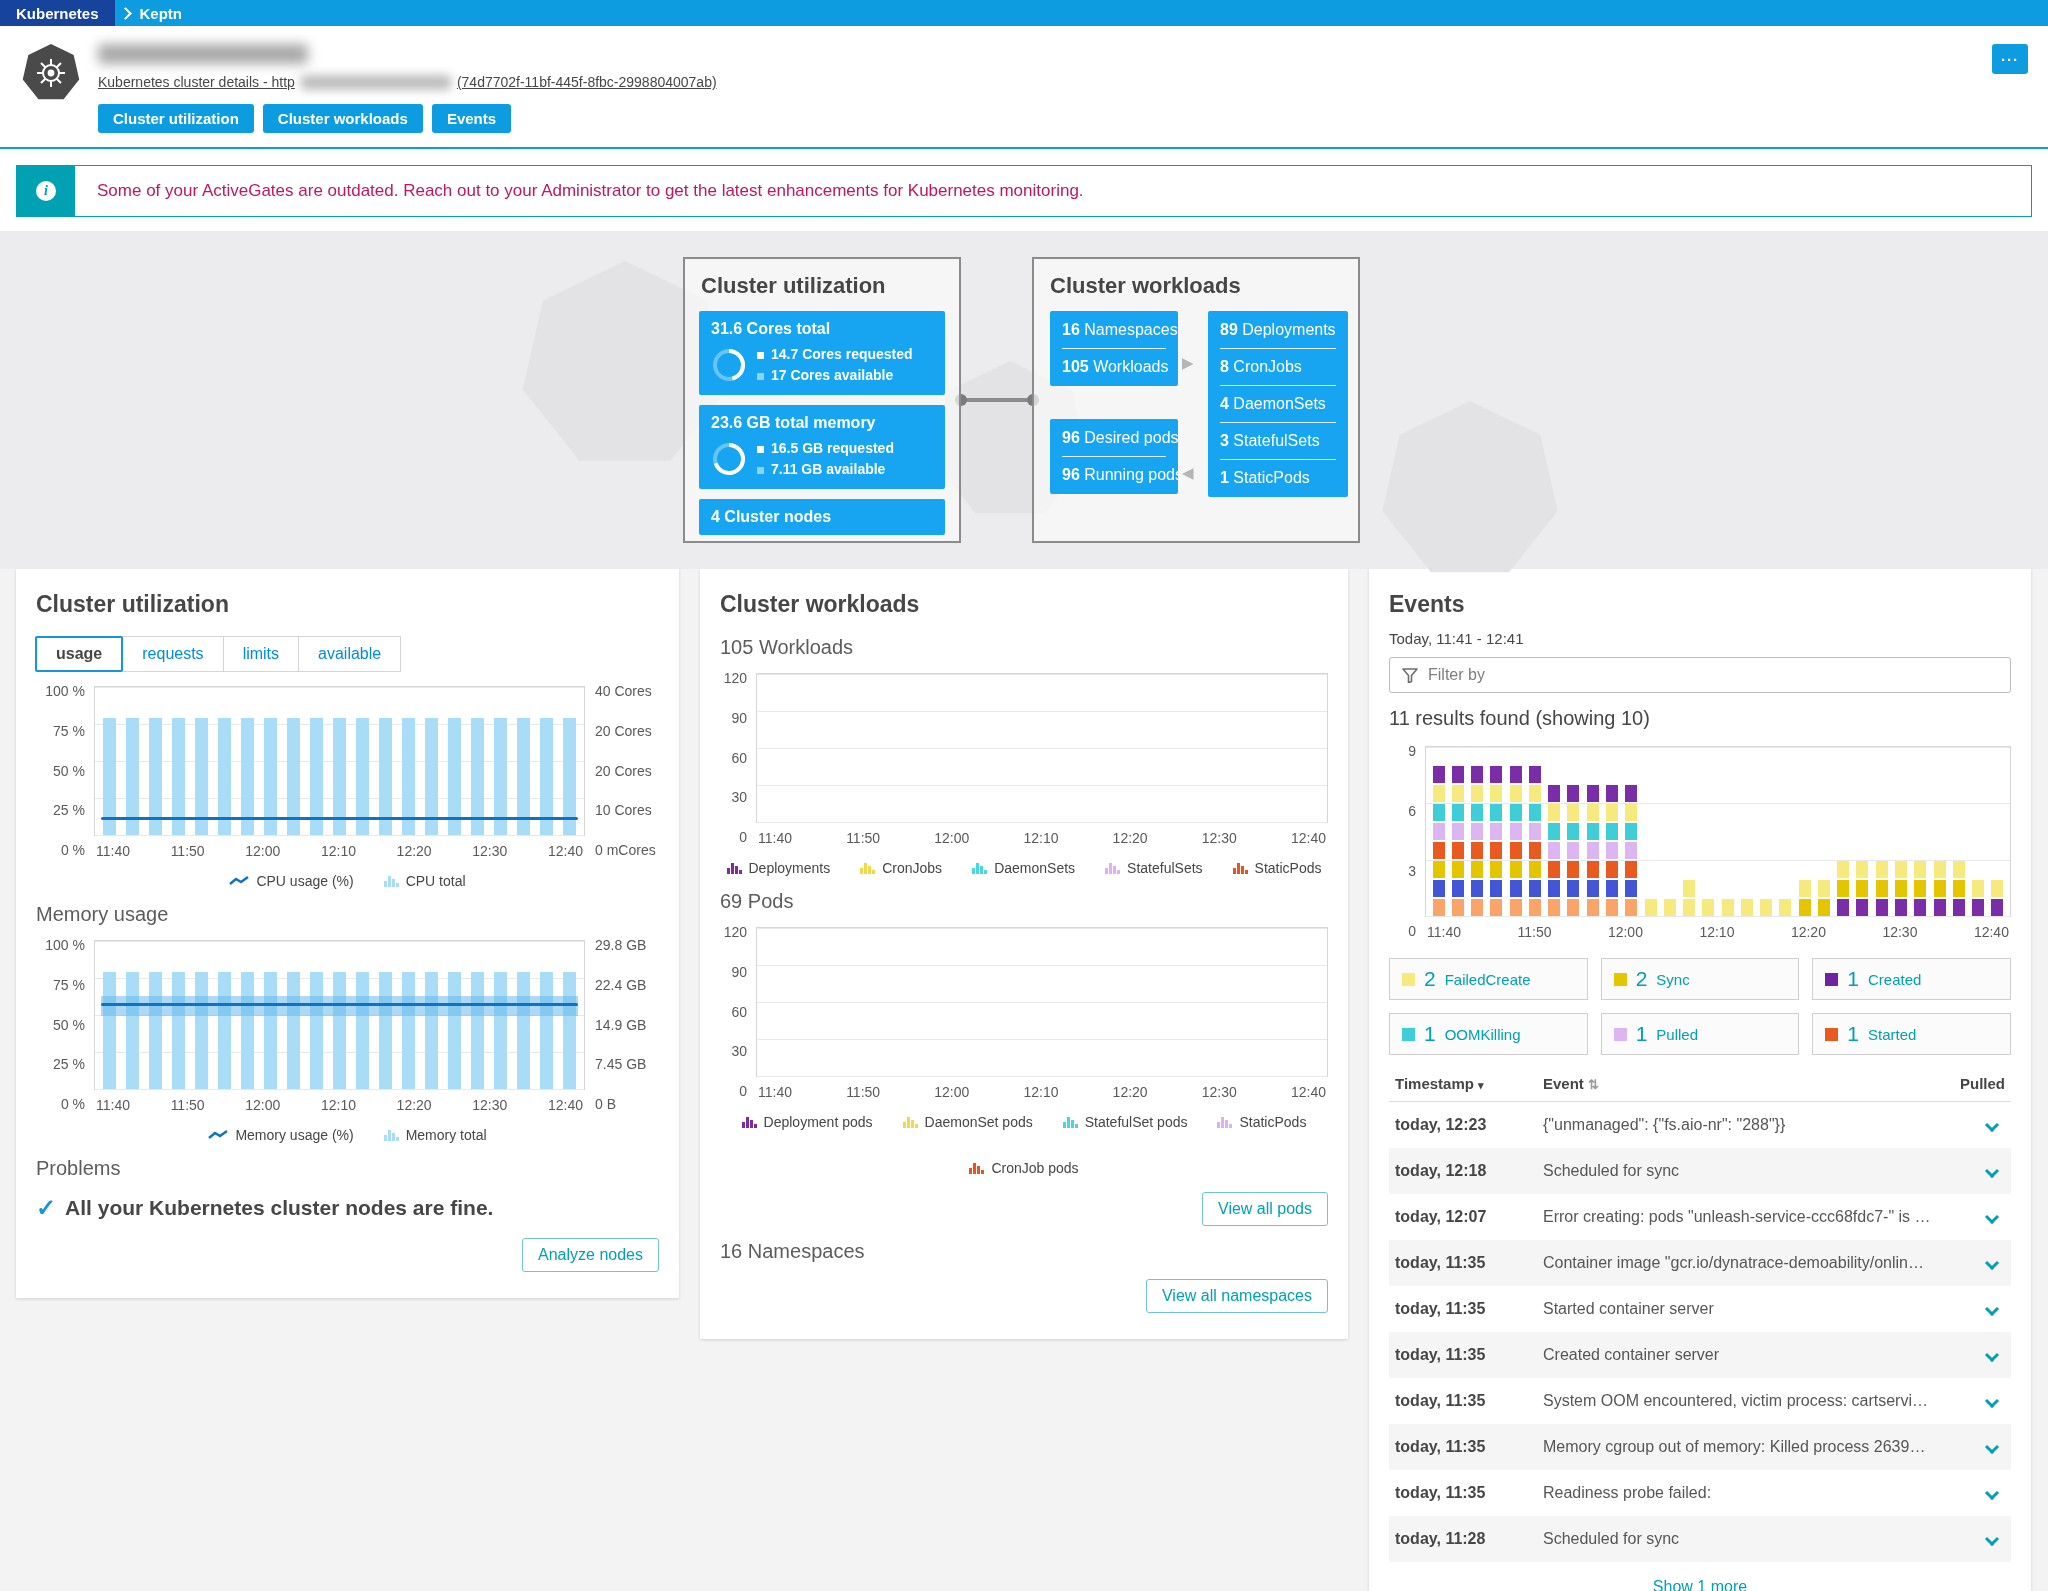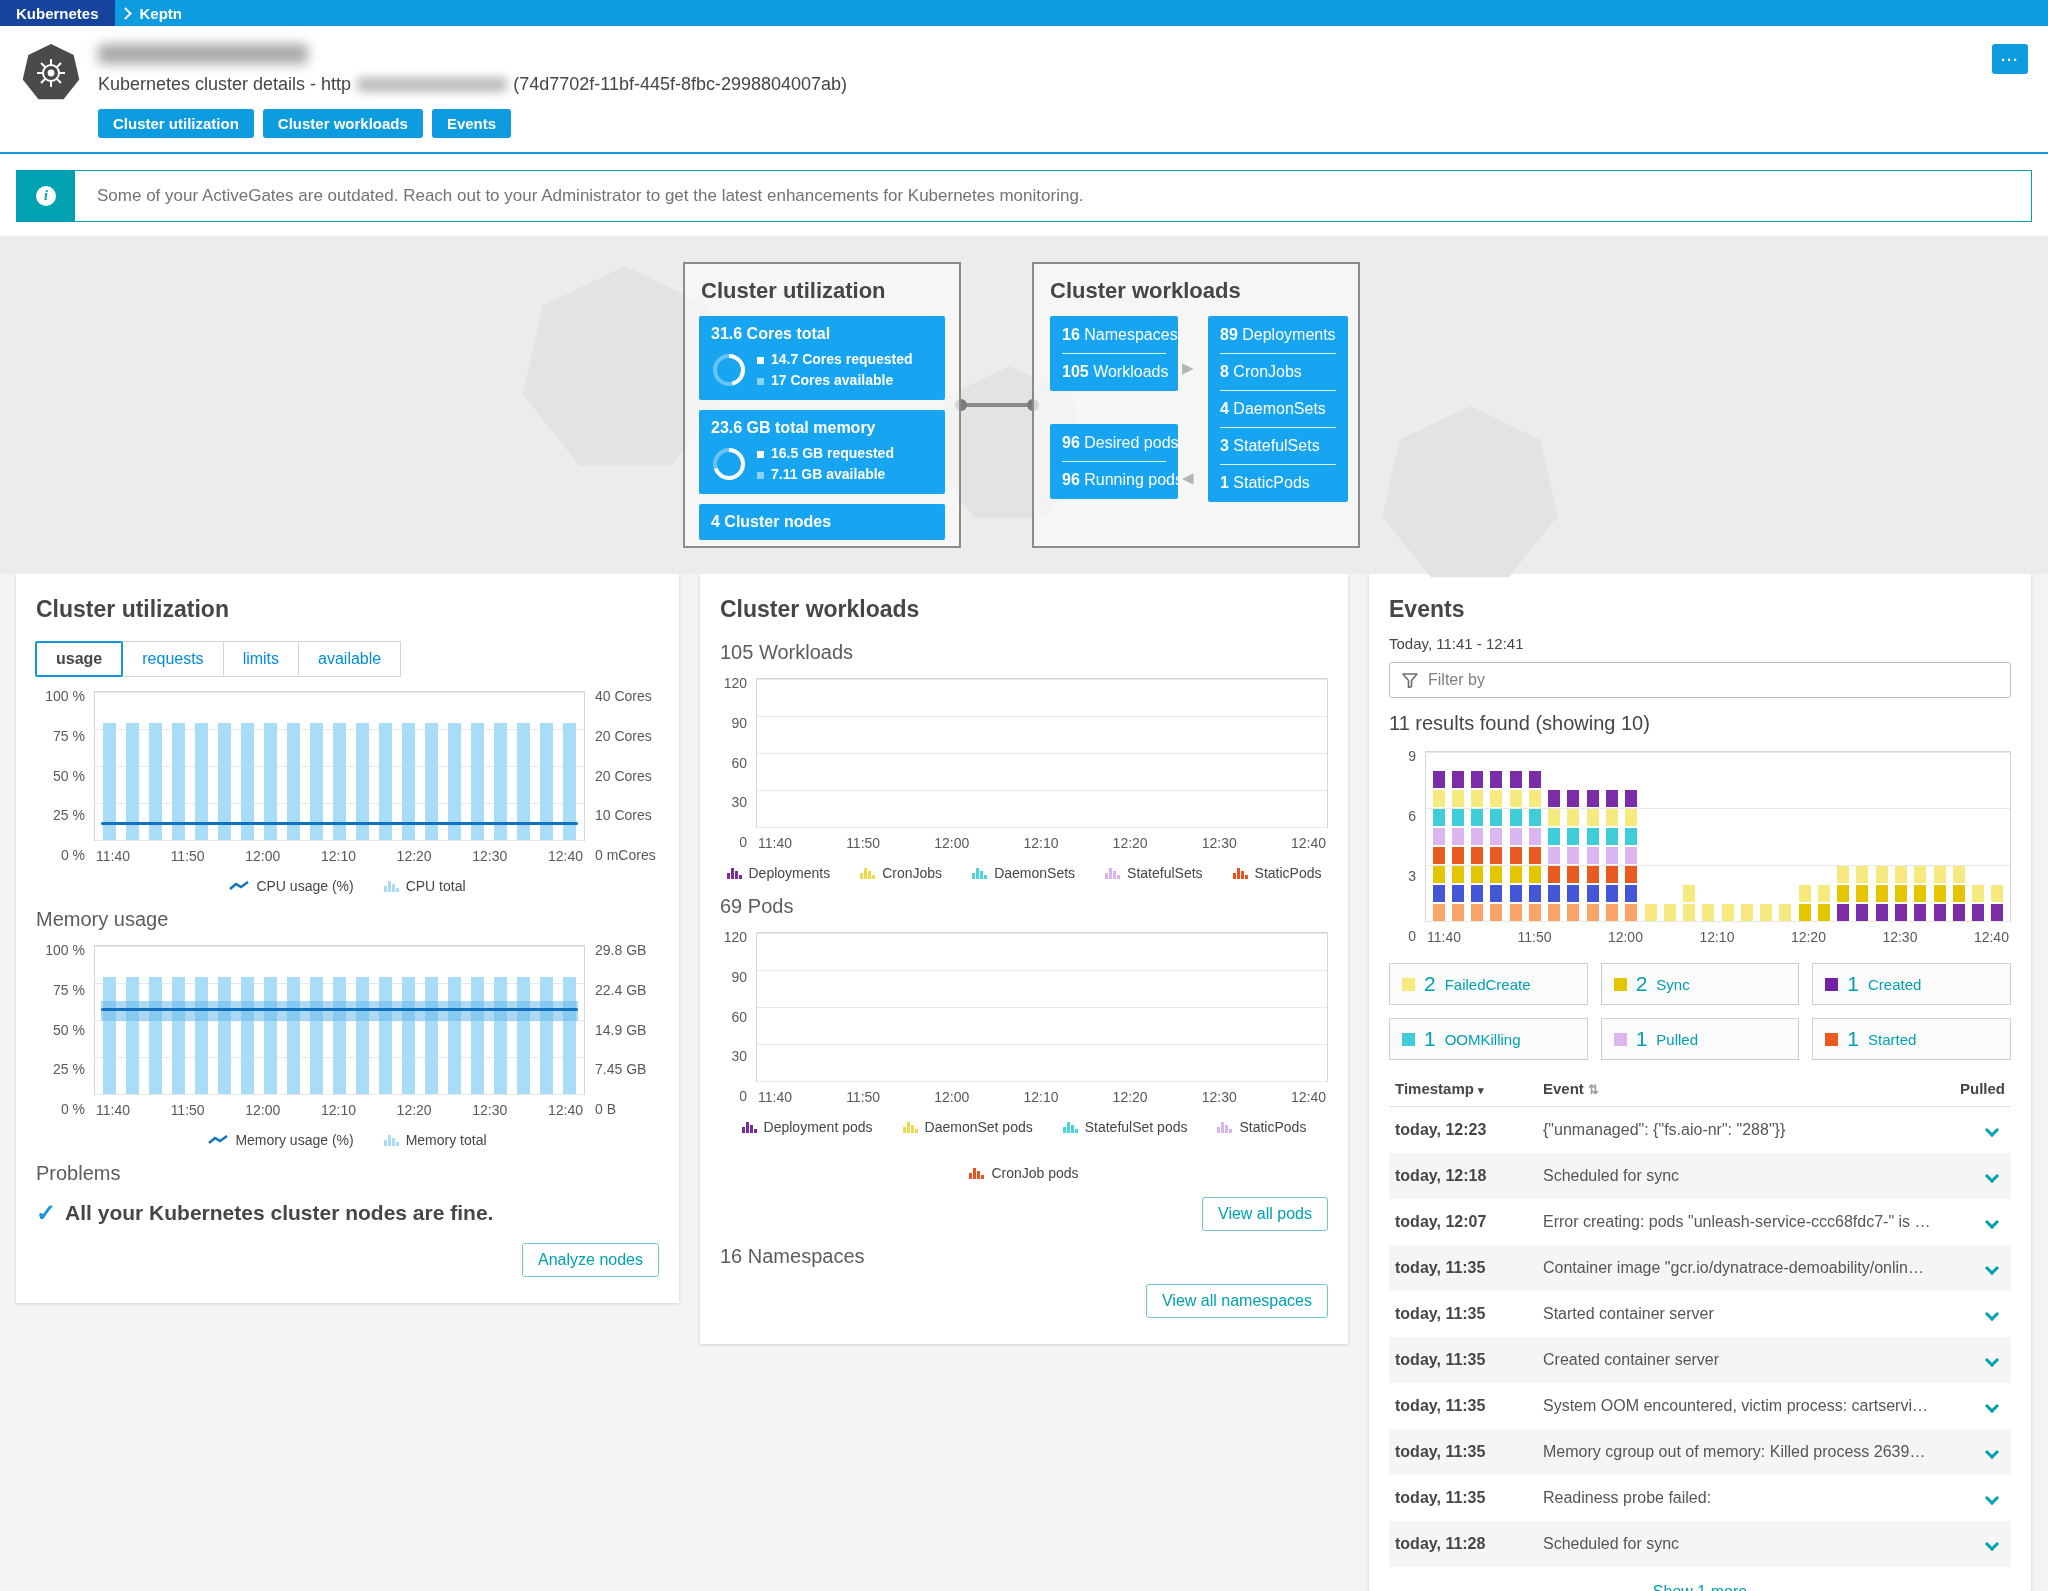--- a/index.html
+++ b/index.html
@@ -10,31 +10,31 @@
   .crumbbar { height:26px; background:#0e9ce0; display:flex; align-items:stretch; color:#fff; font-size:15px; }
   .crumb-first { background:#16439c; padding:0 16px; display:flex; align-items:center; font-weight:bold; }
   .crumb-sep { width:9px; height:9px; border-top:2px solid #fff; border-right:2px solid #fff; transform:rotate(45deg); align-self:center; margin:0 10px 0 6px; }
   .crumb-cur { display:flex; align-items:center; font-weight:bold; }
 
   
   .hdr { position:relative; background:#fff; border-bottom:2px solid #0e9ce0; padding:16px 22px 14px; display:flex; }
   .k8s-icon { width:58px; height:58px; background:#4a4a4a; clip-path:polygon(50% 0%,89.1% 18.8%,98.7% 61.2%,71.7% 95.1%,28.3% 95.1%,1.3% 61.2%,10.9% 18.8%); display:flex; align-items:center; justify-content:center; flex:0 0 auto; margin-top:2px; }
   .hdr-main { margin-left:18px; flex:1; }
   .blur-name { width:210px; height:20px; border-radius:4px; background:#a9a9a9; filter:blur(6px); margin:2px 0 10px; }
-  .hdr-sub { font-size:18px; color:#454646; display:flex; align-items:center; gap:6px; }
+  .hdr-sub { font-size:14px; color:#454646; display:flex; align-items:center; gap:6px;text-decoration:underline; }
   .blur-inline { width:150px; height:15px; background:#bdbdbd; filter:blur(5px); border-radius:3px; display:inline-block; }
   .hdr-btns { display:flex; gap:9px; margin-top:14px; }
   .blue-btn { background:#0e9ce0; color:#fff; font-size:15px; font-weight:bold; padding:6px 15px; border:none; border-radius:3px; cursor:pointer; font-family:inherit; }
   .more-btn { position:absolute; right:20px; top:18px; width:36px; height:30px; background:#0e9ce0; border:none; border-radius:3px; color:#fff; font-size:15px; font-weight:bold; letter-spacing:1px; cursor:pointer; }
 
   
   .banner { margin:16px 16px 14px; display:flex; border:1px solid #00a1b2; background:#fff; }
   .banner-icon { width:58px; background:#00a1b2; display:flex; align-items:center; justify-content:center; flex:0 0 auto; }
   .binfo { width:20px; height:20px; border-radius:50%; background:#fff; color:#00a1b2; font-weight:bold; font-size:14px; display:flex; align-items:center; justify-content:center; font-family:"Liberation Serif", serif; font-style:italic; }
-  .banner-text { padding:15px 22px; font-size:17px; color:#737373; }
+  .banner-text { padding:15px 22px; font-size:17px; color:#be185d; }
 
   
   .diagband { position:relative; background:#ececee; height:338px; }
   .wm { position:absolute; clip-path:polygon(50% 0%,89.1% 18.8%,98.7% 61.2%,71.7% 95.1%,28.3% 95.1%,1.3% 61.2%,10.9% 18.8%); background:#e3e3e6; }
   .dbox { position:absolute; border:2px solid #8b8b8b; background:rgba(250,250,250,0.72); }
   .dbox h4 { font-size:22px; color:#454646; padding:14px 16px 12px; font-weight:bold; }
   .tile { background:#17a5f2; border-radius:2px; color:#fff; margin:0 14px 10px; padding:9px 12px; }
   .tile .tt { font-size:16px; font-weight:bold; }
   .tile-row { display:flex; align-items:center; gap:10px; margin-top:6px; }
   .tile-lines { font-size:14px; font-weight:bold; line-height:21px; }

